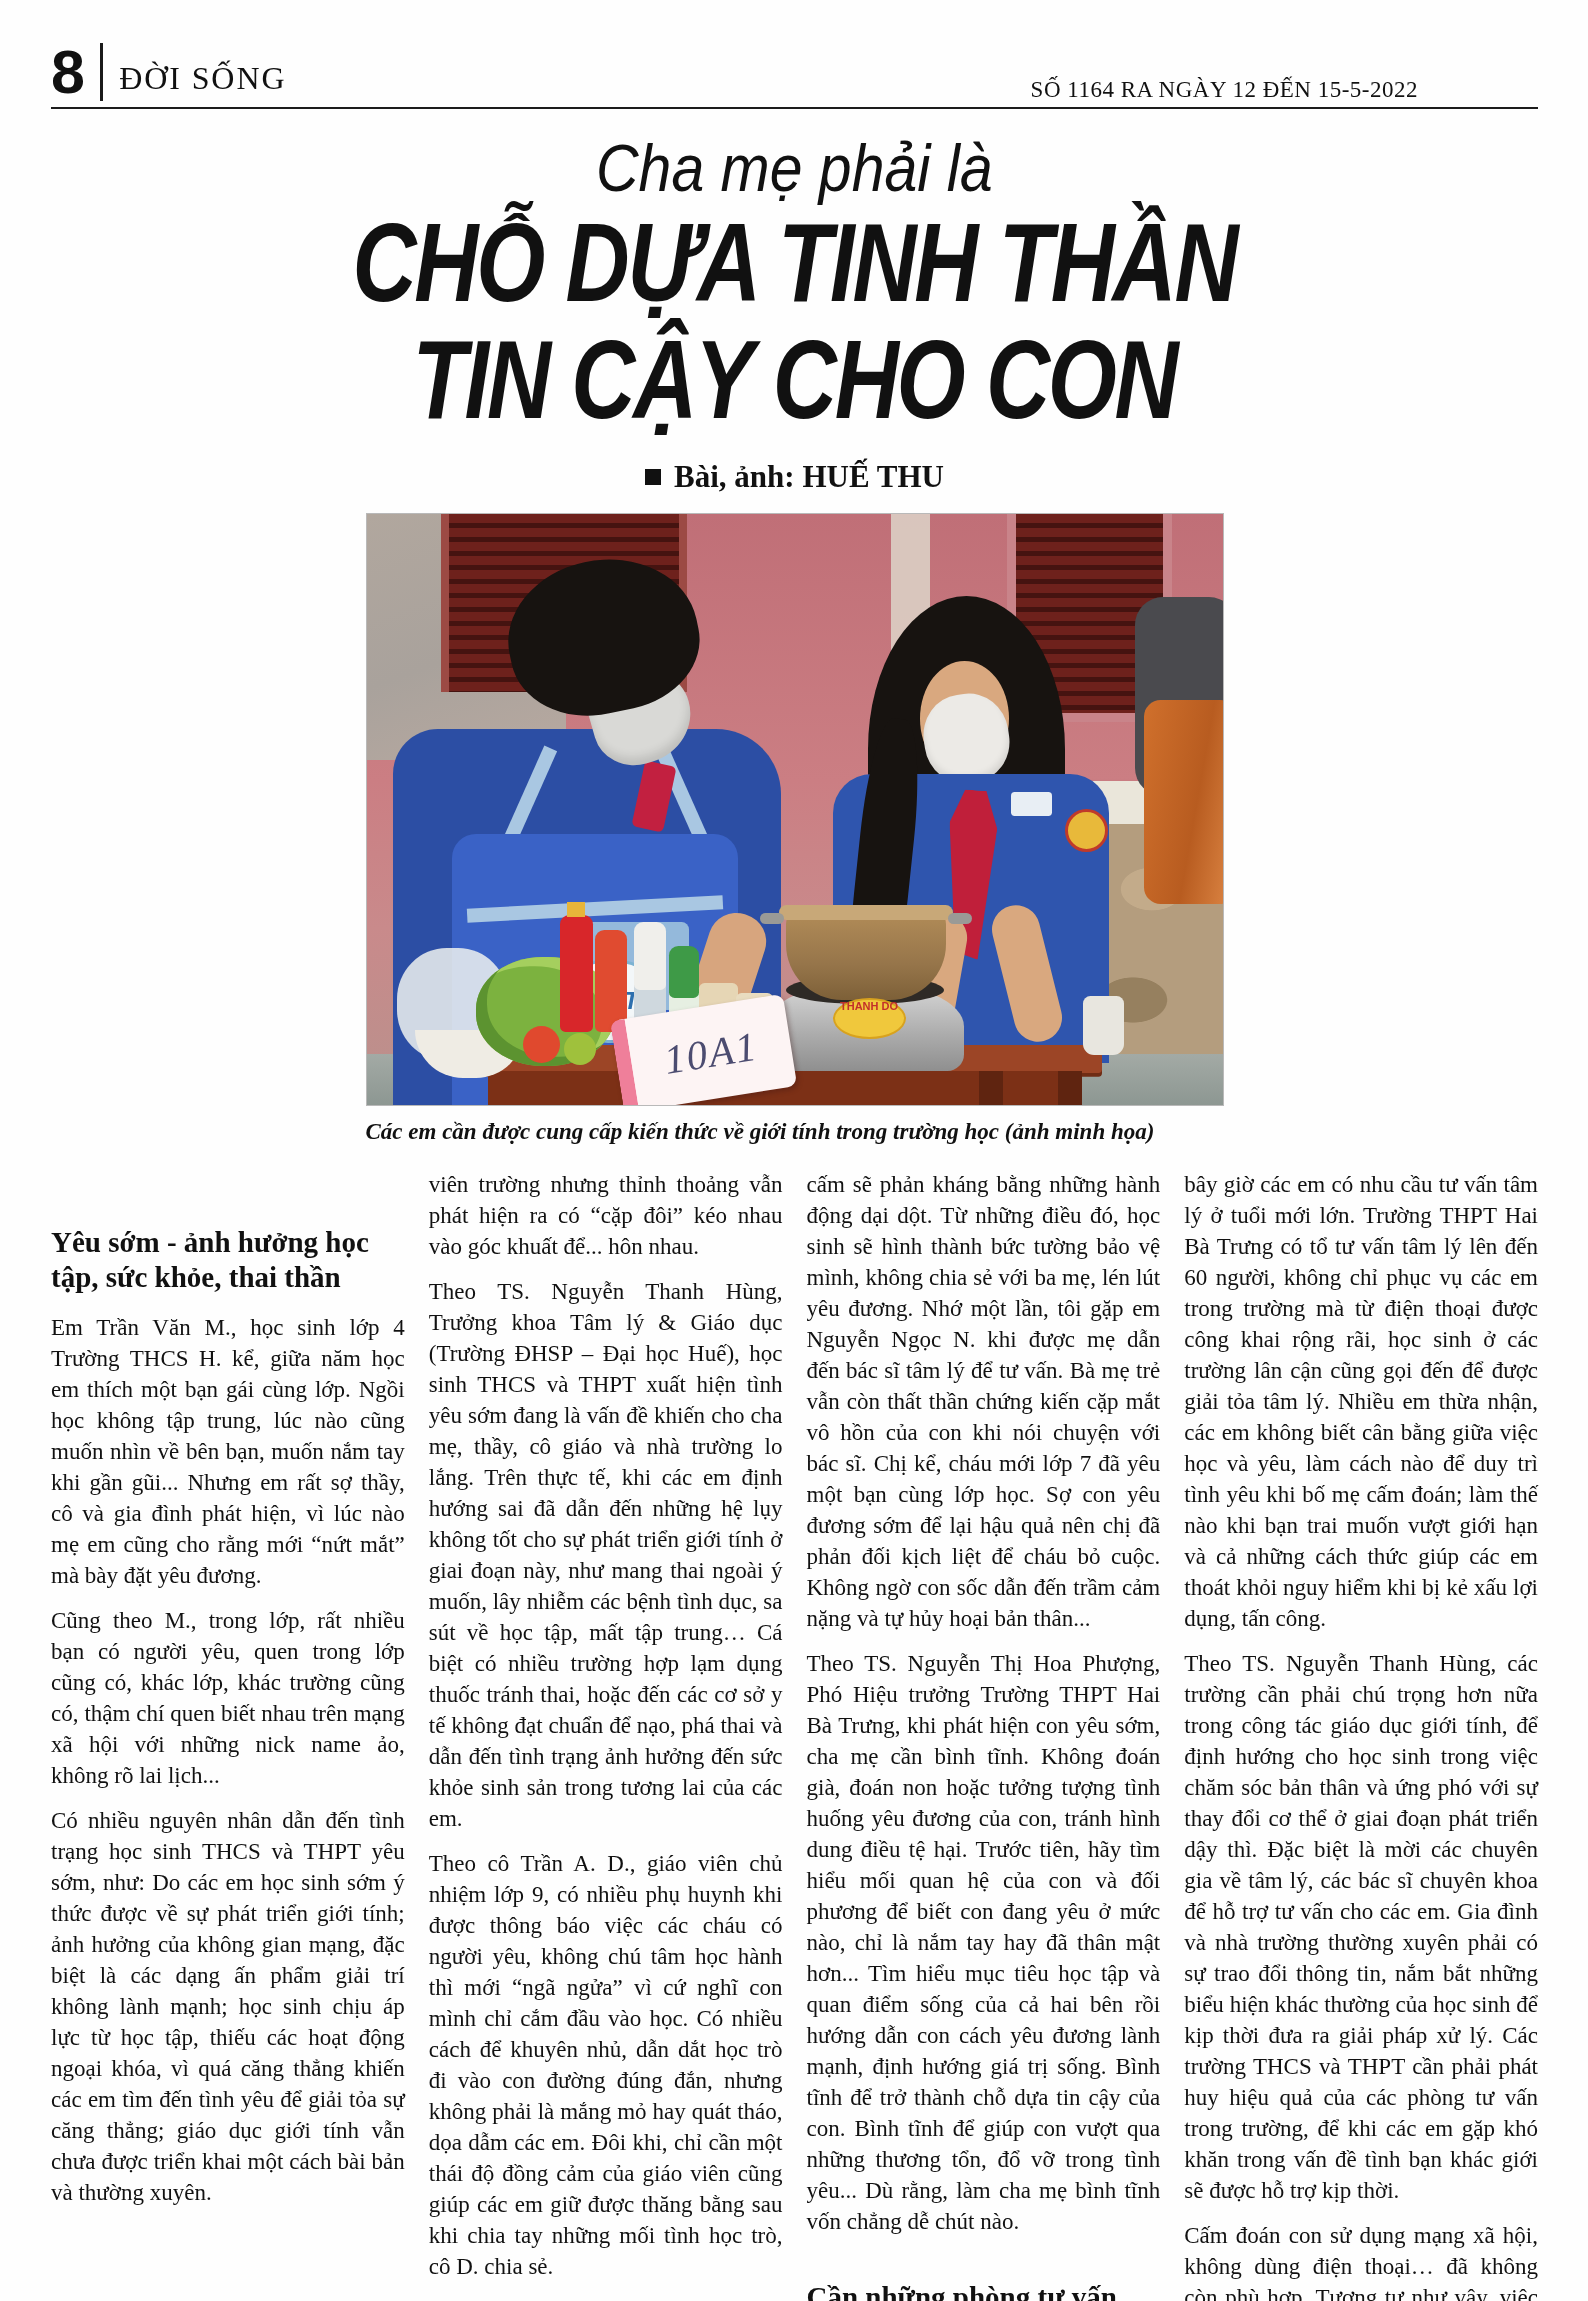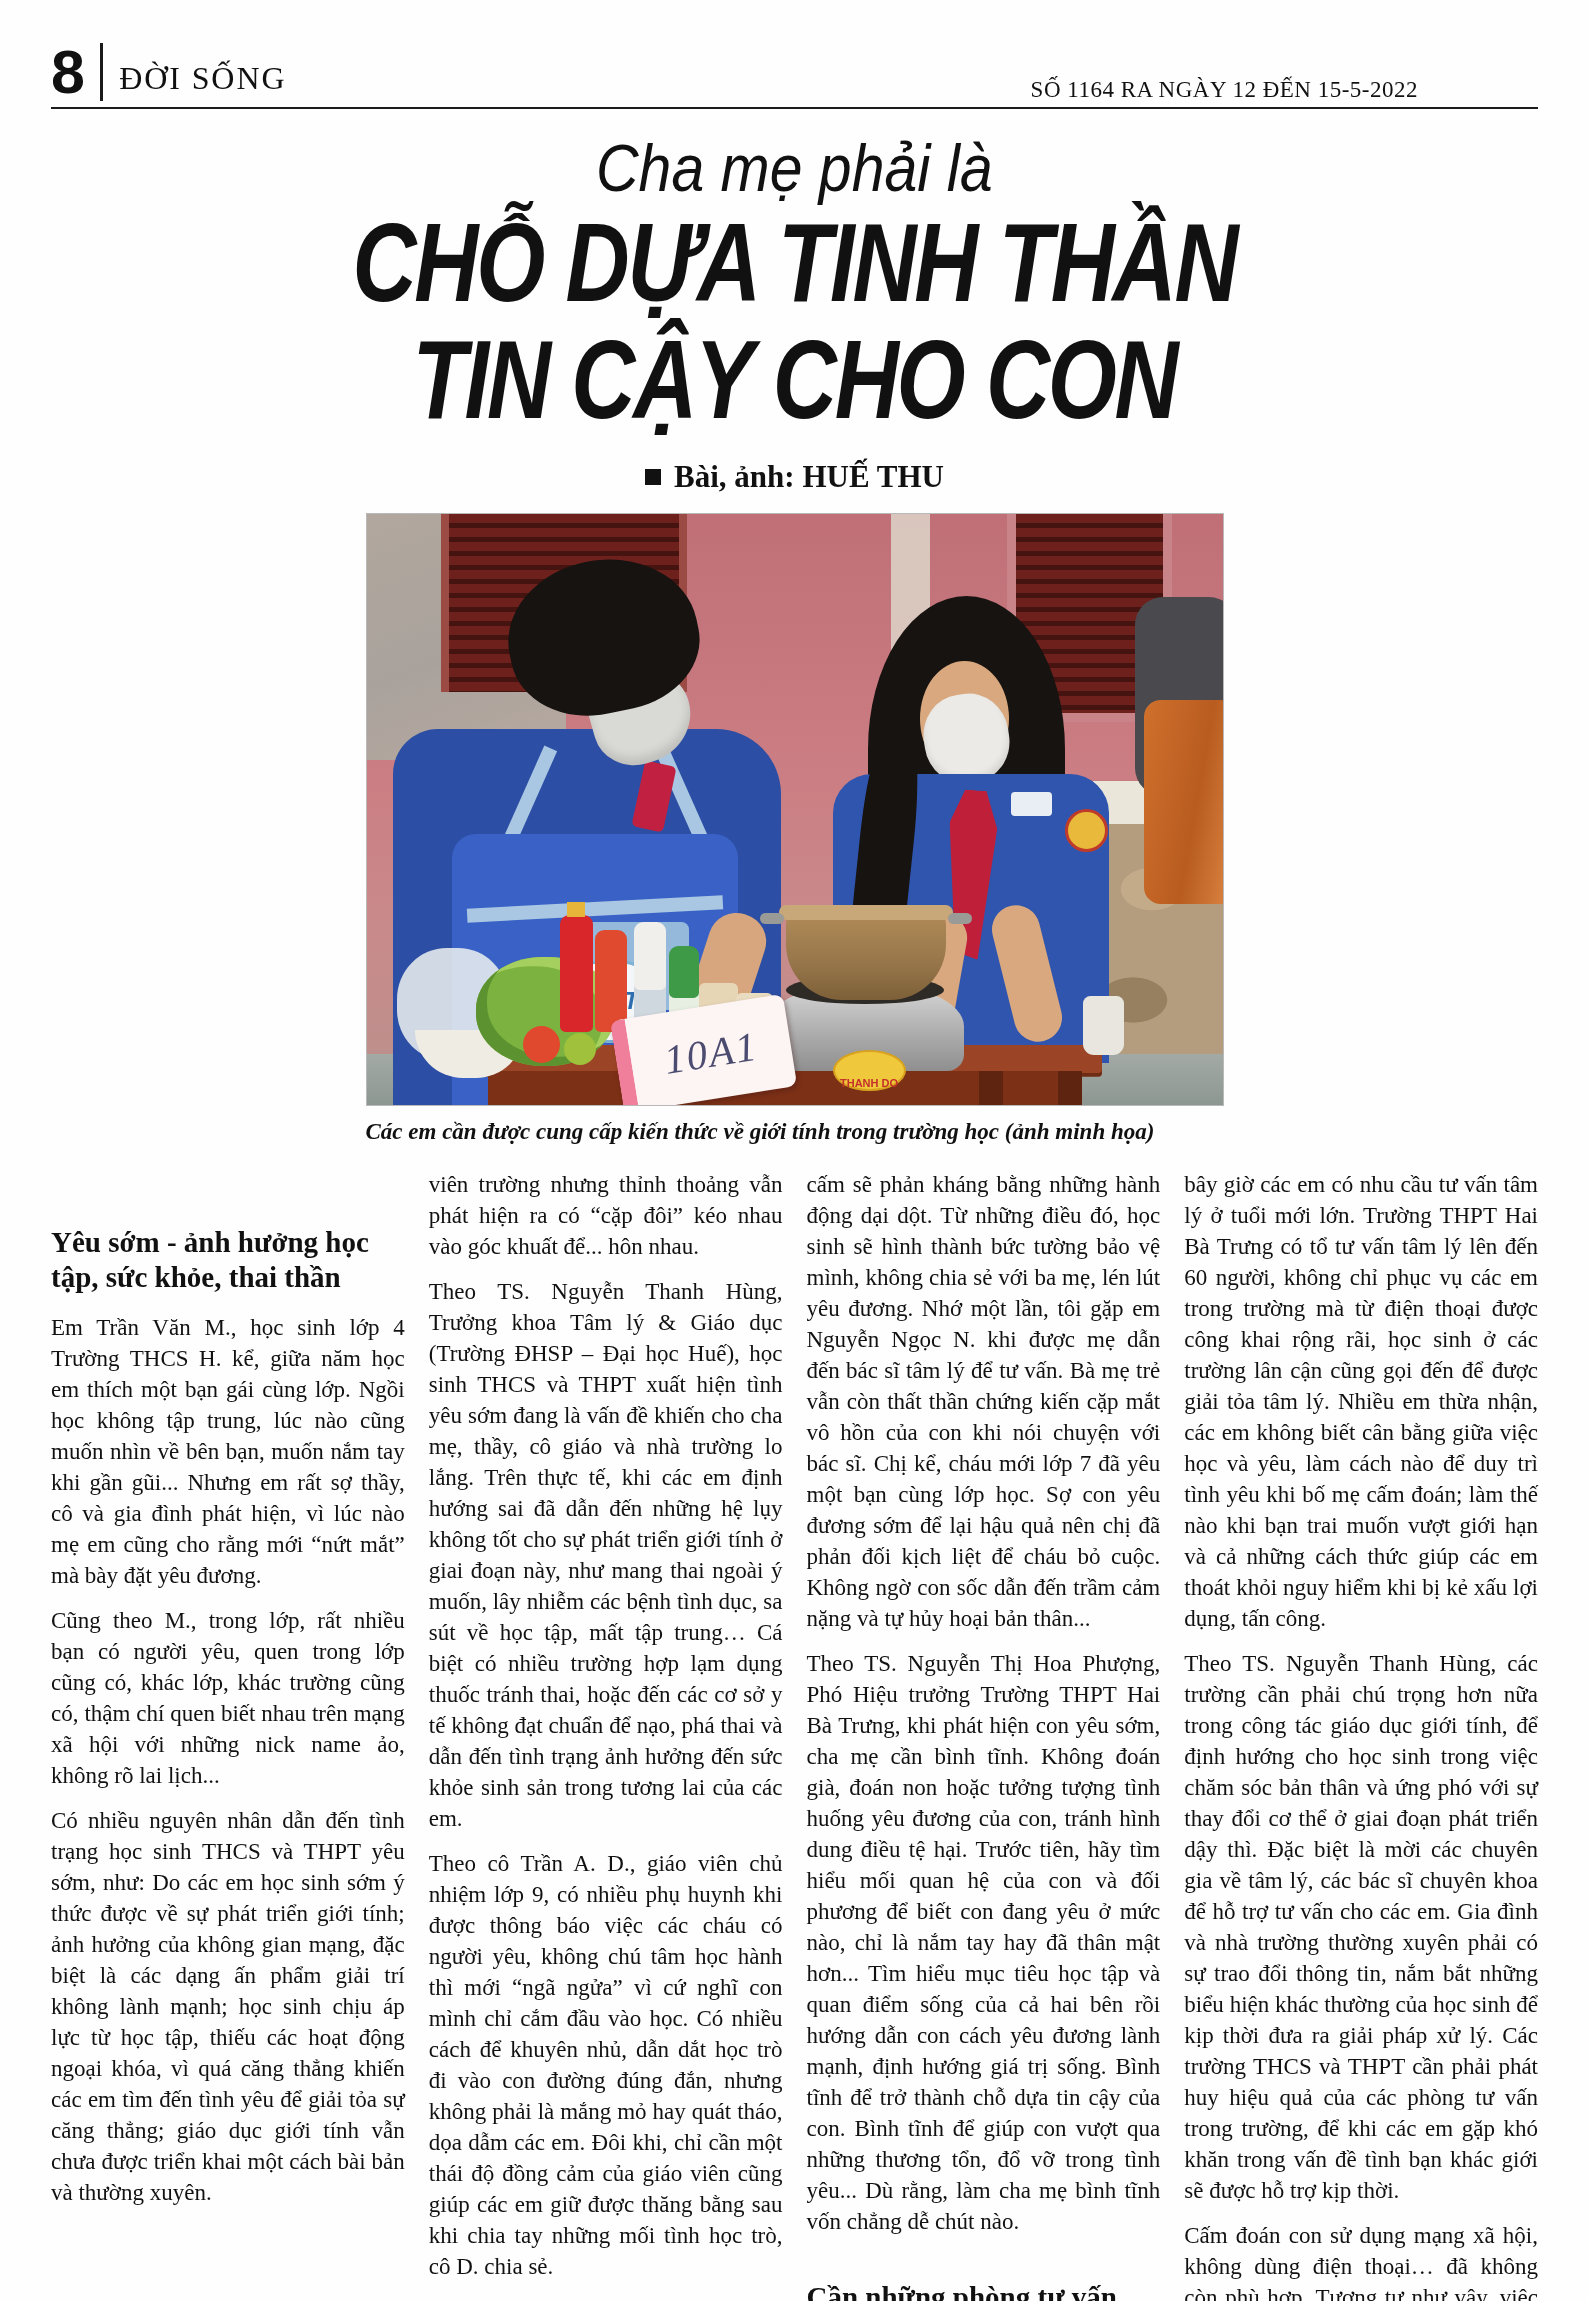--- a/index.html
+++ b/index.html
@@ -143,22 +143,22 @@
   .bottle.b-white{left:267px;top:408px;width:32px;height:111px;background:#f0efeb;
     box-shadow:inset 0 -43px 0 #cfd8de;}
   .bottle.b-green{left:302px;top:432px;width:30px;height:89px;background:#3e9a47;
     box-shadow:inset 0 -37px 0 #e6efe2;}
   .cup1{left:332px;top:469px;width:39px;height:65px;background:#e6d6b5;border-radius:5.6px 5.6px 9.3px 9.3px;}
   .cup2{left:369px;top:479px;width:37px;height:59px;background:#e9dcc0;border-radius:5.6px 5.6px 9.3px 9.3px;}
   .cup-white{left:716px;top:482px;width:41px;height:59px;background:#e8e6df;border-radius:7.4px 7.4px 11px 11px;}
   .stove{left:399px;top:468px;width:198px;height:89px;border-radius:50% 50% 16.7px 16.7px;
     background:linear-gradient(180deg,#d9d9d9,#ababab 60%,#8f8f8f);}
   .stove-top{left:419px;top:462px;width:158px;height:28px;border-radius:50%;background:#2e2a26;}
-  .stove-label{left:466px;top:536px;width:69px;height:37px;border-radius:50%;
-    background:#f0c83c;border:2.8px solid #d8a21e;display:flex;align-items:flex-end;justify-content:center;}
+  .stove-label{left:466px;top:484px;width:69px;height:37px;border-radius:50%;
+    background:#f0c83c;border:2.8px solid #d8a21e;display:flex;align-items:flex-start;justify-content:center;}
   .stove-label span{font-family:"Liberation Sans",sans-serif;font-weight:700;font-size:11px;color:#c3302a;}
   .pot{left:419px;top:397px;width:160px;height:89px;border-radius:13px 13px 56px 56px;
     background:linear-gradient(180deg,#b28c58,#96754a 60%,#7d6038);}
   .pot-rim{left:412px;top:391px;width:174px;height:15px;border-radius:7.4px;background:#c8a878;}
   .pot-handle{top:399px;width:24px;height:11px;background:#9a9a96;border-radius:5.6px;}
   .pot-handle.h1{left:393px;} .pot-handle.h2{left:581px;}
   .class-sign{left:249px;top:493px;width:160px;height:93px;background:#fdf4f4;
     border-left:15px solid #ef7f9a;border-radius:9.3px;transform:rotate(-9deg);
     display:flex;align-items:center;justify-content:center;
     box-shadow:1.9px 2.8px 5.6px rgba(60,20,20,.35);}

